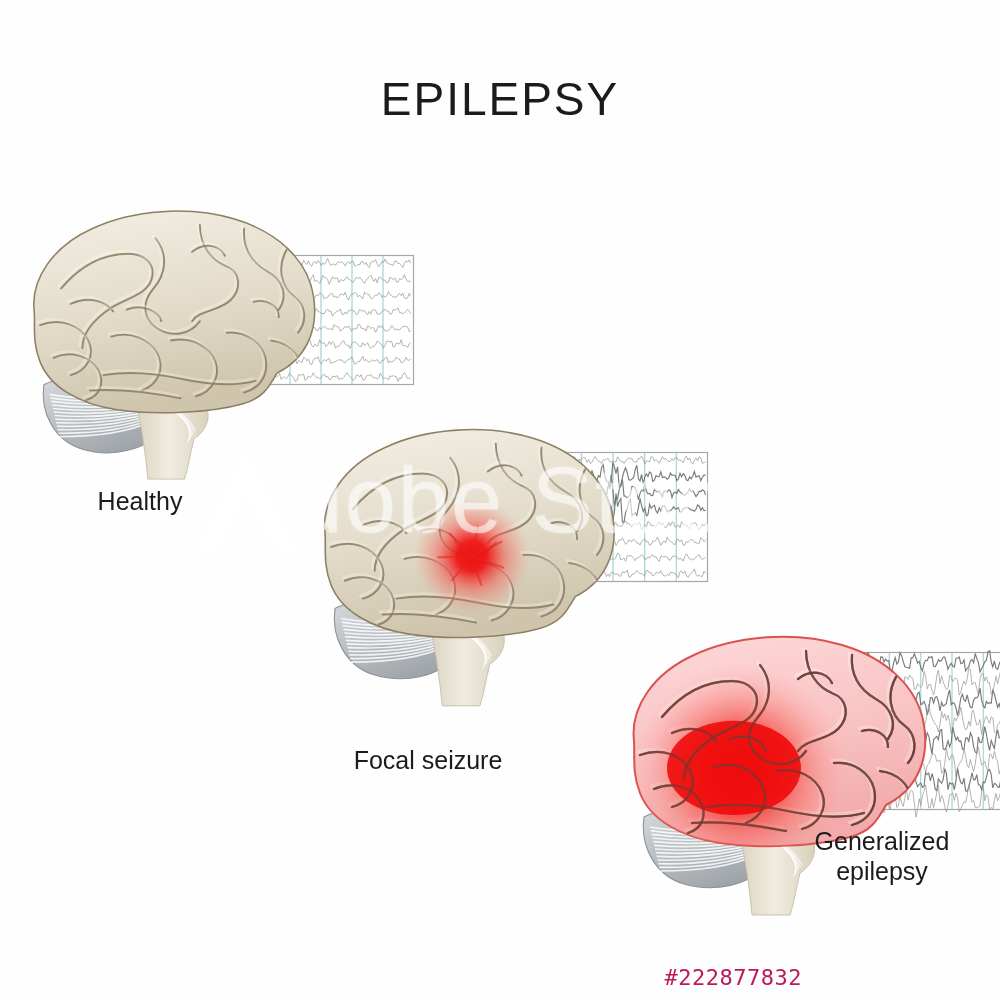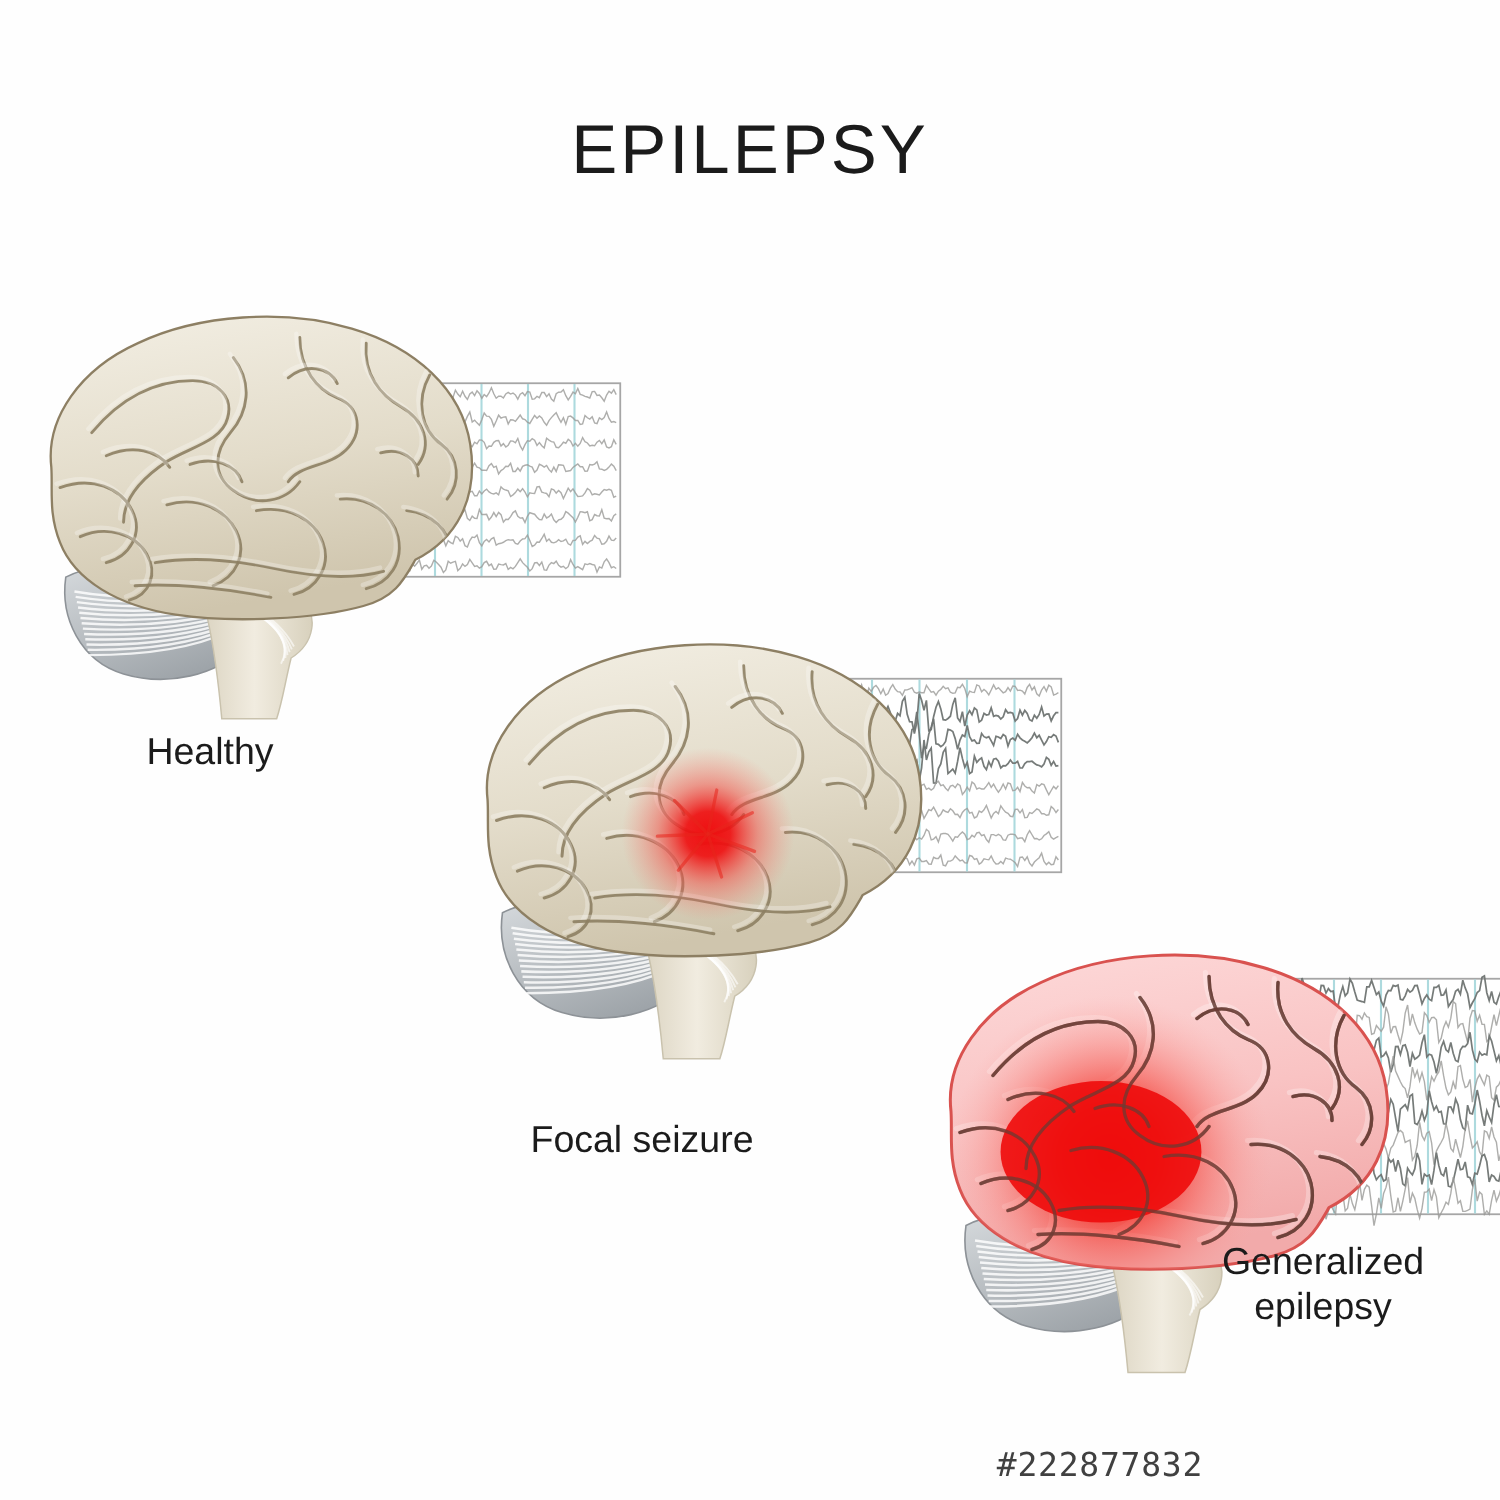--- a/index.html
+++ b/index.html
@@ -17,21 +17,21 @@
   .panel{position:absolute;}
 
   .caption{
     position:absolute;text-align:center;color:#1b1b1b;
     font-size:25px;line-height:30px;white-space:pre-line;
   }
 
   .stockid{
     position:absolute;right:14px;bottom:10px;
     font-family:"DejaVu Sans Mono","Liberation Mono",monospace;
-    font-size:22px;color:#404040;letter-spacing:0.5px;
+    font-size:22px;color:#be185d;letter-spacing:0.5px;
   }
 
   
   .wm-band{
     position:absolute;left:0;top:440px;width:1000px;height:120px;
     pointer-events:none;
   }
   .wm-text{
     position:absolute;left:0;top:0;width:1000px;height:120px;
     display:flex;align-items:center;justify-content:center;
@@ -408,20 +408,26 @@
           <path d="M 96 186 C 120 182, 150 184, 178 190 C 206 196, 232 198, 254 192" fill="none" stroke="#6b3c34" stroke-width="2.2" stroke-linecap="round" stroke-opacity="0.75"></path>
           <path d="M 82 202 C 110 200, 146 204, 176 210" fill="none" stroke="#6b3c34" stroke-width="2.2" stroke-linecap="round" stroke-opacity="0.75"></path>
           <path d="M 62 112 C 80 104, 98 108, 106 120" fill="none" stroke="#6b3c34" stroke-width="2.2" stroke-linecap="round" stroke-opacity="0.75"></path>
           <path d="M 188 58 C 200 48, 216 50, 222 62" fill="none" stroke="#6b3c34" stroke-width="2.2" stroke-linecap="round" stroke-opacity="0.75"></path>
           <path d="M 120 118 C 136 112, 152 118, 156 130" fill="none" stroke="#6b3c34" stroke-width="2.2" stroke-linecap="round" stroke-opacity="0.75"></path>
           <path d="M 252 110 C 266 106, 278 114, 278 126" fill="none" stroke="#6b3c34" stroke-width="2.2" stroke-linecap="round" stroke-opacity="0.75"></path>
         </g>
       </svg>
     </div>
 
+  <div class="wm-band">
+    <div class="wm-text">Adobe Stock</div>
+    <svg class="wm-a" viewBox="0 0 120 112">
+      <path d="M60 6 L112 106 L88 106 L60 48 L32 106 L8 106 Z" fill="#ffffff" opacity="0.95"></path>
+    </svg>
+  </div>
 
   <div id="captions">
       <div class="caption" style="left: -20px; top: 486px; width: 320px;">Healthy</div>
       <div class="caption" style="left: 268px; top: 702px; width: 320px; margin-top: 43px;">Focal seizure</div>
       <div class="caption" style="left: 722px; top: 826px; width: 320px;">Generalized
 epilepsy</div>
     </div>
 
   <div class="stockid">#222877832</div>
 </div>

